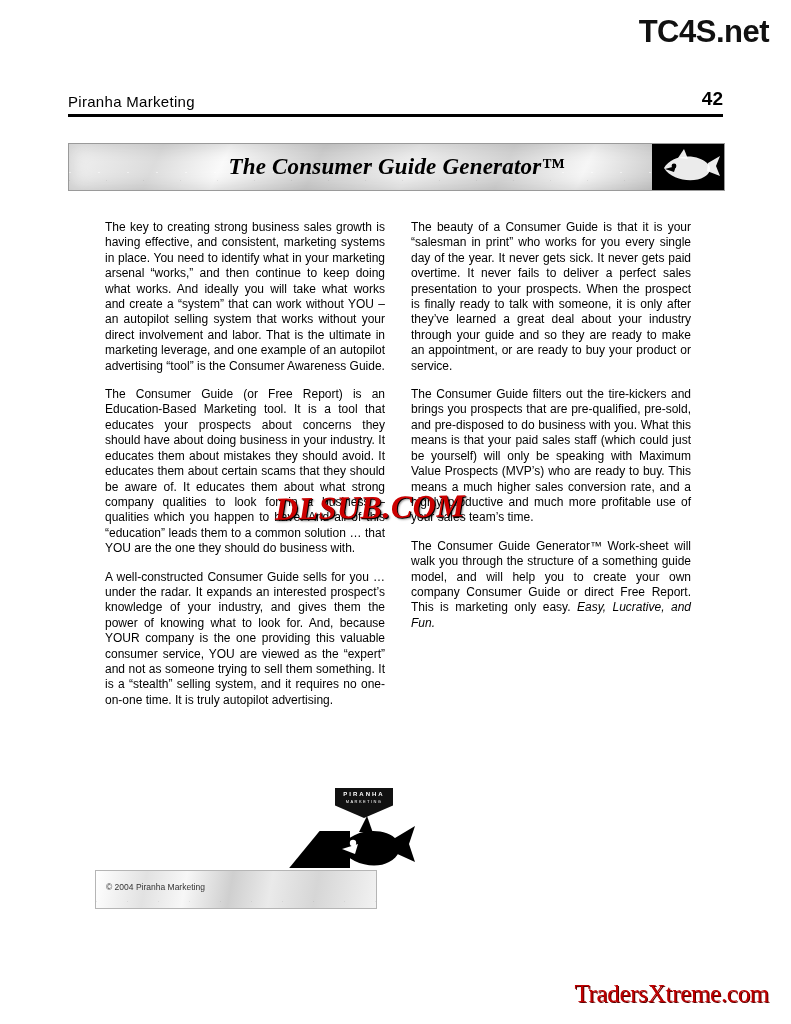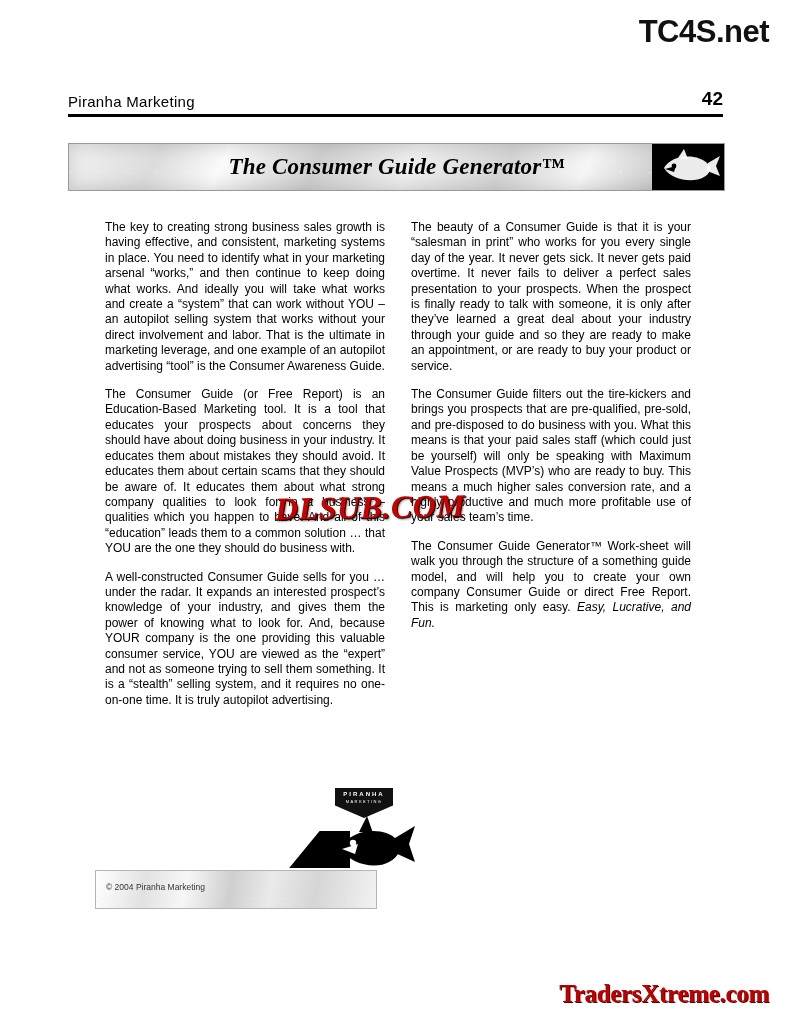--- a/index.html
+++ b/index.html
@@ -25,21 +25,21 @@
     font-weight: bold;
     font-size: 31px;
     color: #111;
     letter-spacing: -0.5px;
   }
   .wm-bottom {
     position: absolute;
     bottom: 16px;
     right: 22px;
     font-family: "Liberation Serif", serif;
-    font-weight: bold;
+    font-weight: normal;
     font-size: 25px;
     color: #c00000;
     letter-spacing: -0.3px;
     text-shadow: 1px 1px 0 #5a0000;
   }
   .wm-center {
     position: absolute;
     left: 236px;
     top: 489px;
     width: 268px;

